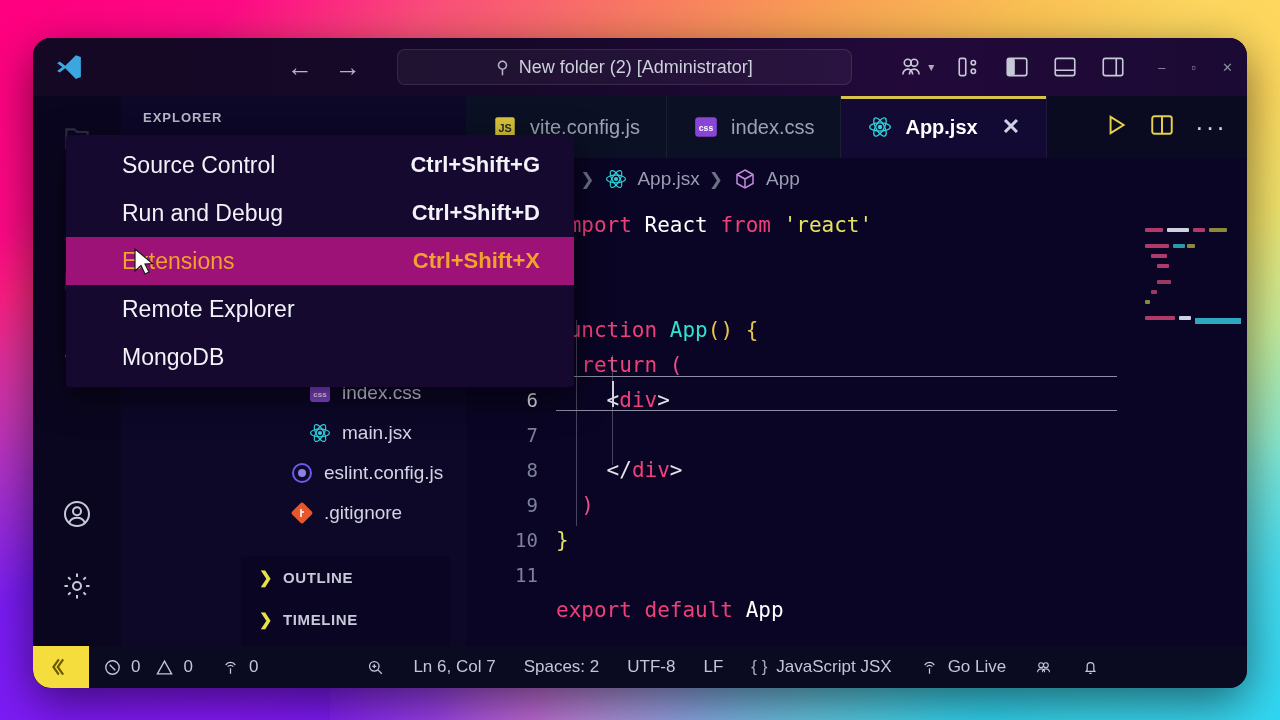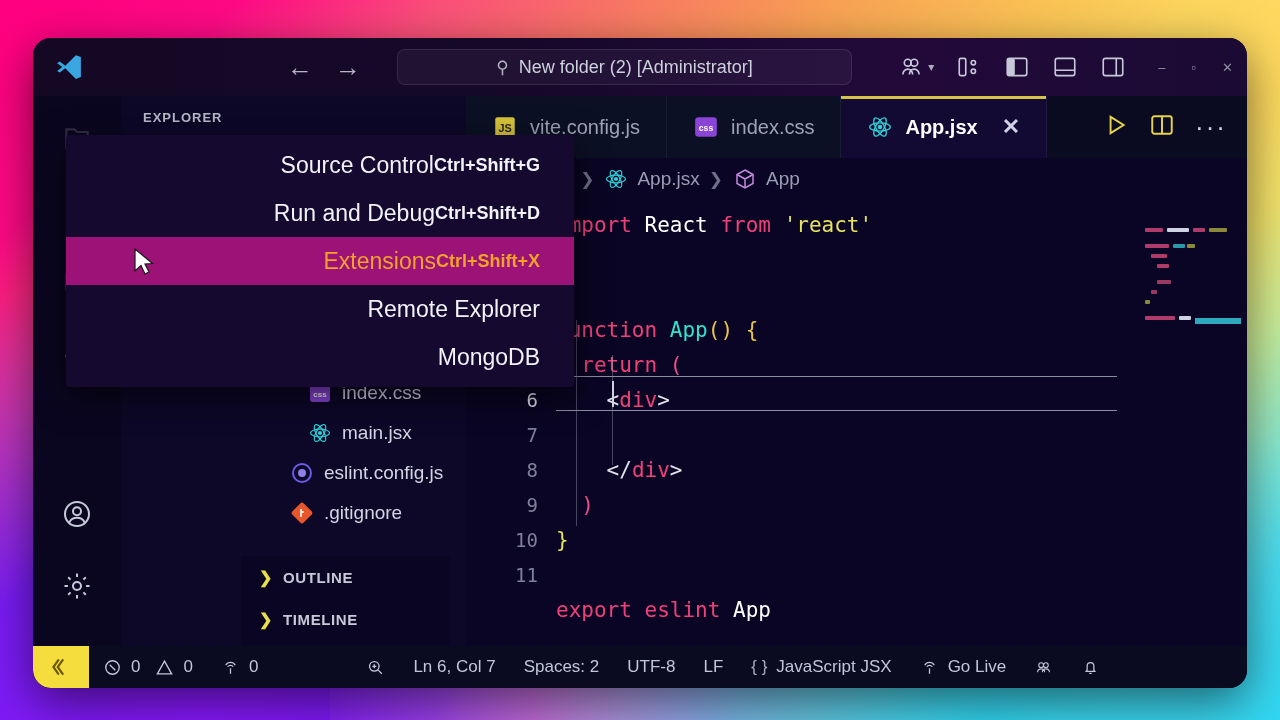--- a/index.html
+++ b/index.html
@@ -154,22 +154,22 @@
     position:absolute; left:33px; top:97px; width:508px; height:252px;
     background:#16092f; border-radius:4px;
     box-shadow:0 10px 34px rgba(0,0,0,.6);
     z-index:50; padding:6px 0;
   }
   .menu-item {
     height:48px; display:flex; align-items:center; padding:0 34px 0 56px;
     color:#f2f3f8; font-size:23px; cursor:pointer;
   }
   .menu-item.hl { background:#9c1277; }
-  .menu-item .label { flex:1;text-align:right; }
-  .menu-item .kb { font-size:18px; color:#f2f3f8; font-weight:700; }
+  .menu-item .label { flex:1; }
+  .menu-item .kb { font-size:22px; color:#f2f3f8; font-weight:700; }
   .menu-item.hl .label { color:#f0a22a; }
   .menu-item.hl .kb { color:#f0a22a; }
 
   
   .cursor-arrow { position:absolute; left:100px; top:210px; z-index:90; width:22px; height:30px; }
 
   
   .acemovi { position:absolute; right:14px; top:52px; display:flex; align-items:center; gap:12px; z-index:60; pointer-events:none; }
   .acemovi .logo { width:74px; height:74px; display:flex; align-items:center; justify-content:center; }
   .acemovi .txt { color:#e9eaf2; font-size:30px; font-weight:700; letter-spacing:.5px; }
@@ -499,21 +499,21 @@
           <div class="cline"></div>
           <div class="cline"></div>
           <div class="cline"><span class="k-kw">function</span> <span class="k-fn">App</span><span class="k-paren">()</span> <span class="k-paren">{</span></div>
           <div class="cline">  <span class="k-kw">return</span> <span class="k-pink2">(</span></div>
           <div class="cline">    <span class="k-brack">&lt;</span><span class="k-tag">div</span><span class="k-brack">&gt;</span></div>
           <div class="cline"></div>
           <div class="cline">    <span class="k-brack">&lt;/</span><span class="k-tag">div</span><span class="k-brack">&gt;</span></div>
           <div class="cline">  <span class="k-pink2">)</span></div>
           <div class="cline"><span class="k-yellow">}</span></div>
           <div class="cline"></div>
-          <div class="cline"><span class="k-kw">export</span> <span class="k-kw">eslint</span> <span class="k-white">App</span></div>
+          <div class="cline"><span class="k-kw">export</span> <span class="k-kw">default</span> <span class="k-white">App</span></div>
         </div>
 
         <div class="minimap">
           <div class="mm-line" style="left:18px; top:28px; width:18px; background:#b03a6a;"></div>
           <div class="mm-line" style="left:40px; top:28px; width:22px; background:#cfd2e3;"></div>
           <div class="mm-line" style="left:66px; top:28px; width:12px; background:#b03a6a;"></div>
           <div class="mm-line" style="left:82px; top:28px; width:18px; background:#8a8a3a;"></div>
           <div class="mm-line" style="left:18px; top:44px; width:24px; background:#b03a6a;"></div>
           <div class="mm-line" style="left:46px; top:44px; width:12px; background:#2a9aa8;"></div>
           <div class="mm-line" style="left:60px; top:44px; width:8px; background:#8a8a3a;"></div>

